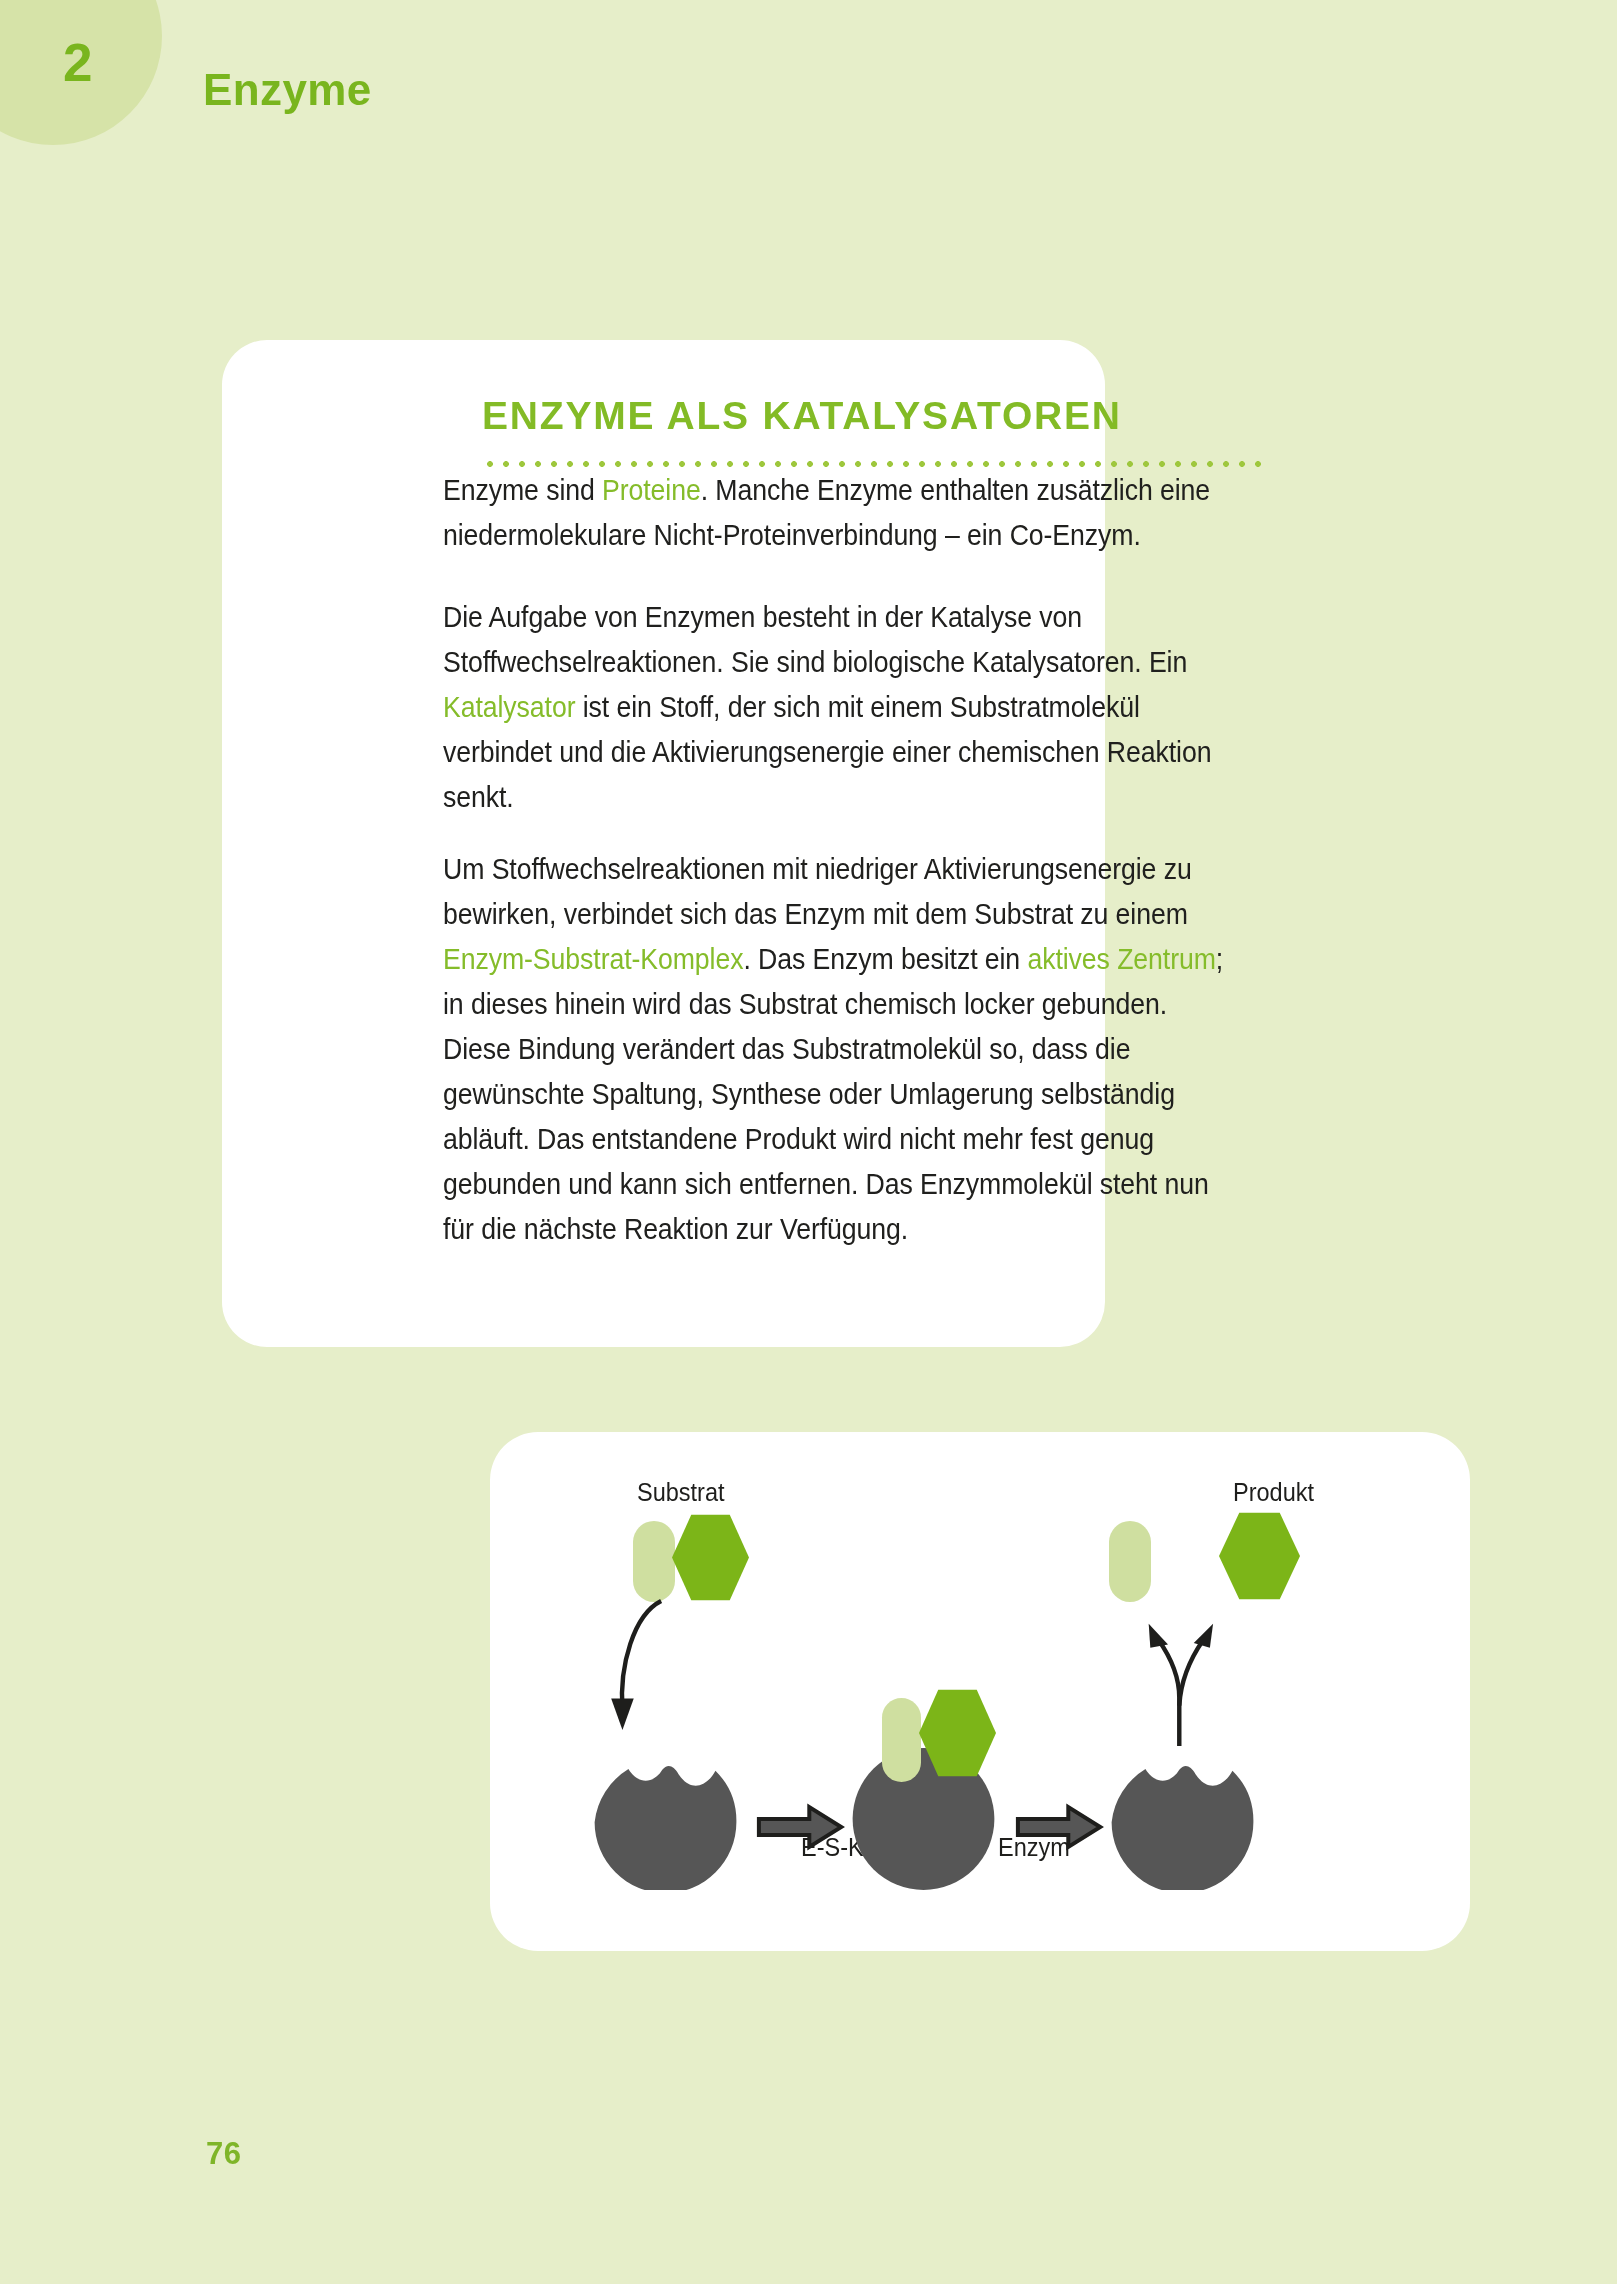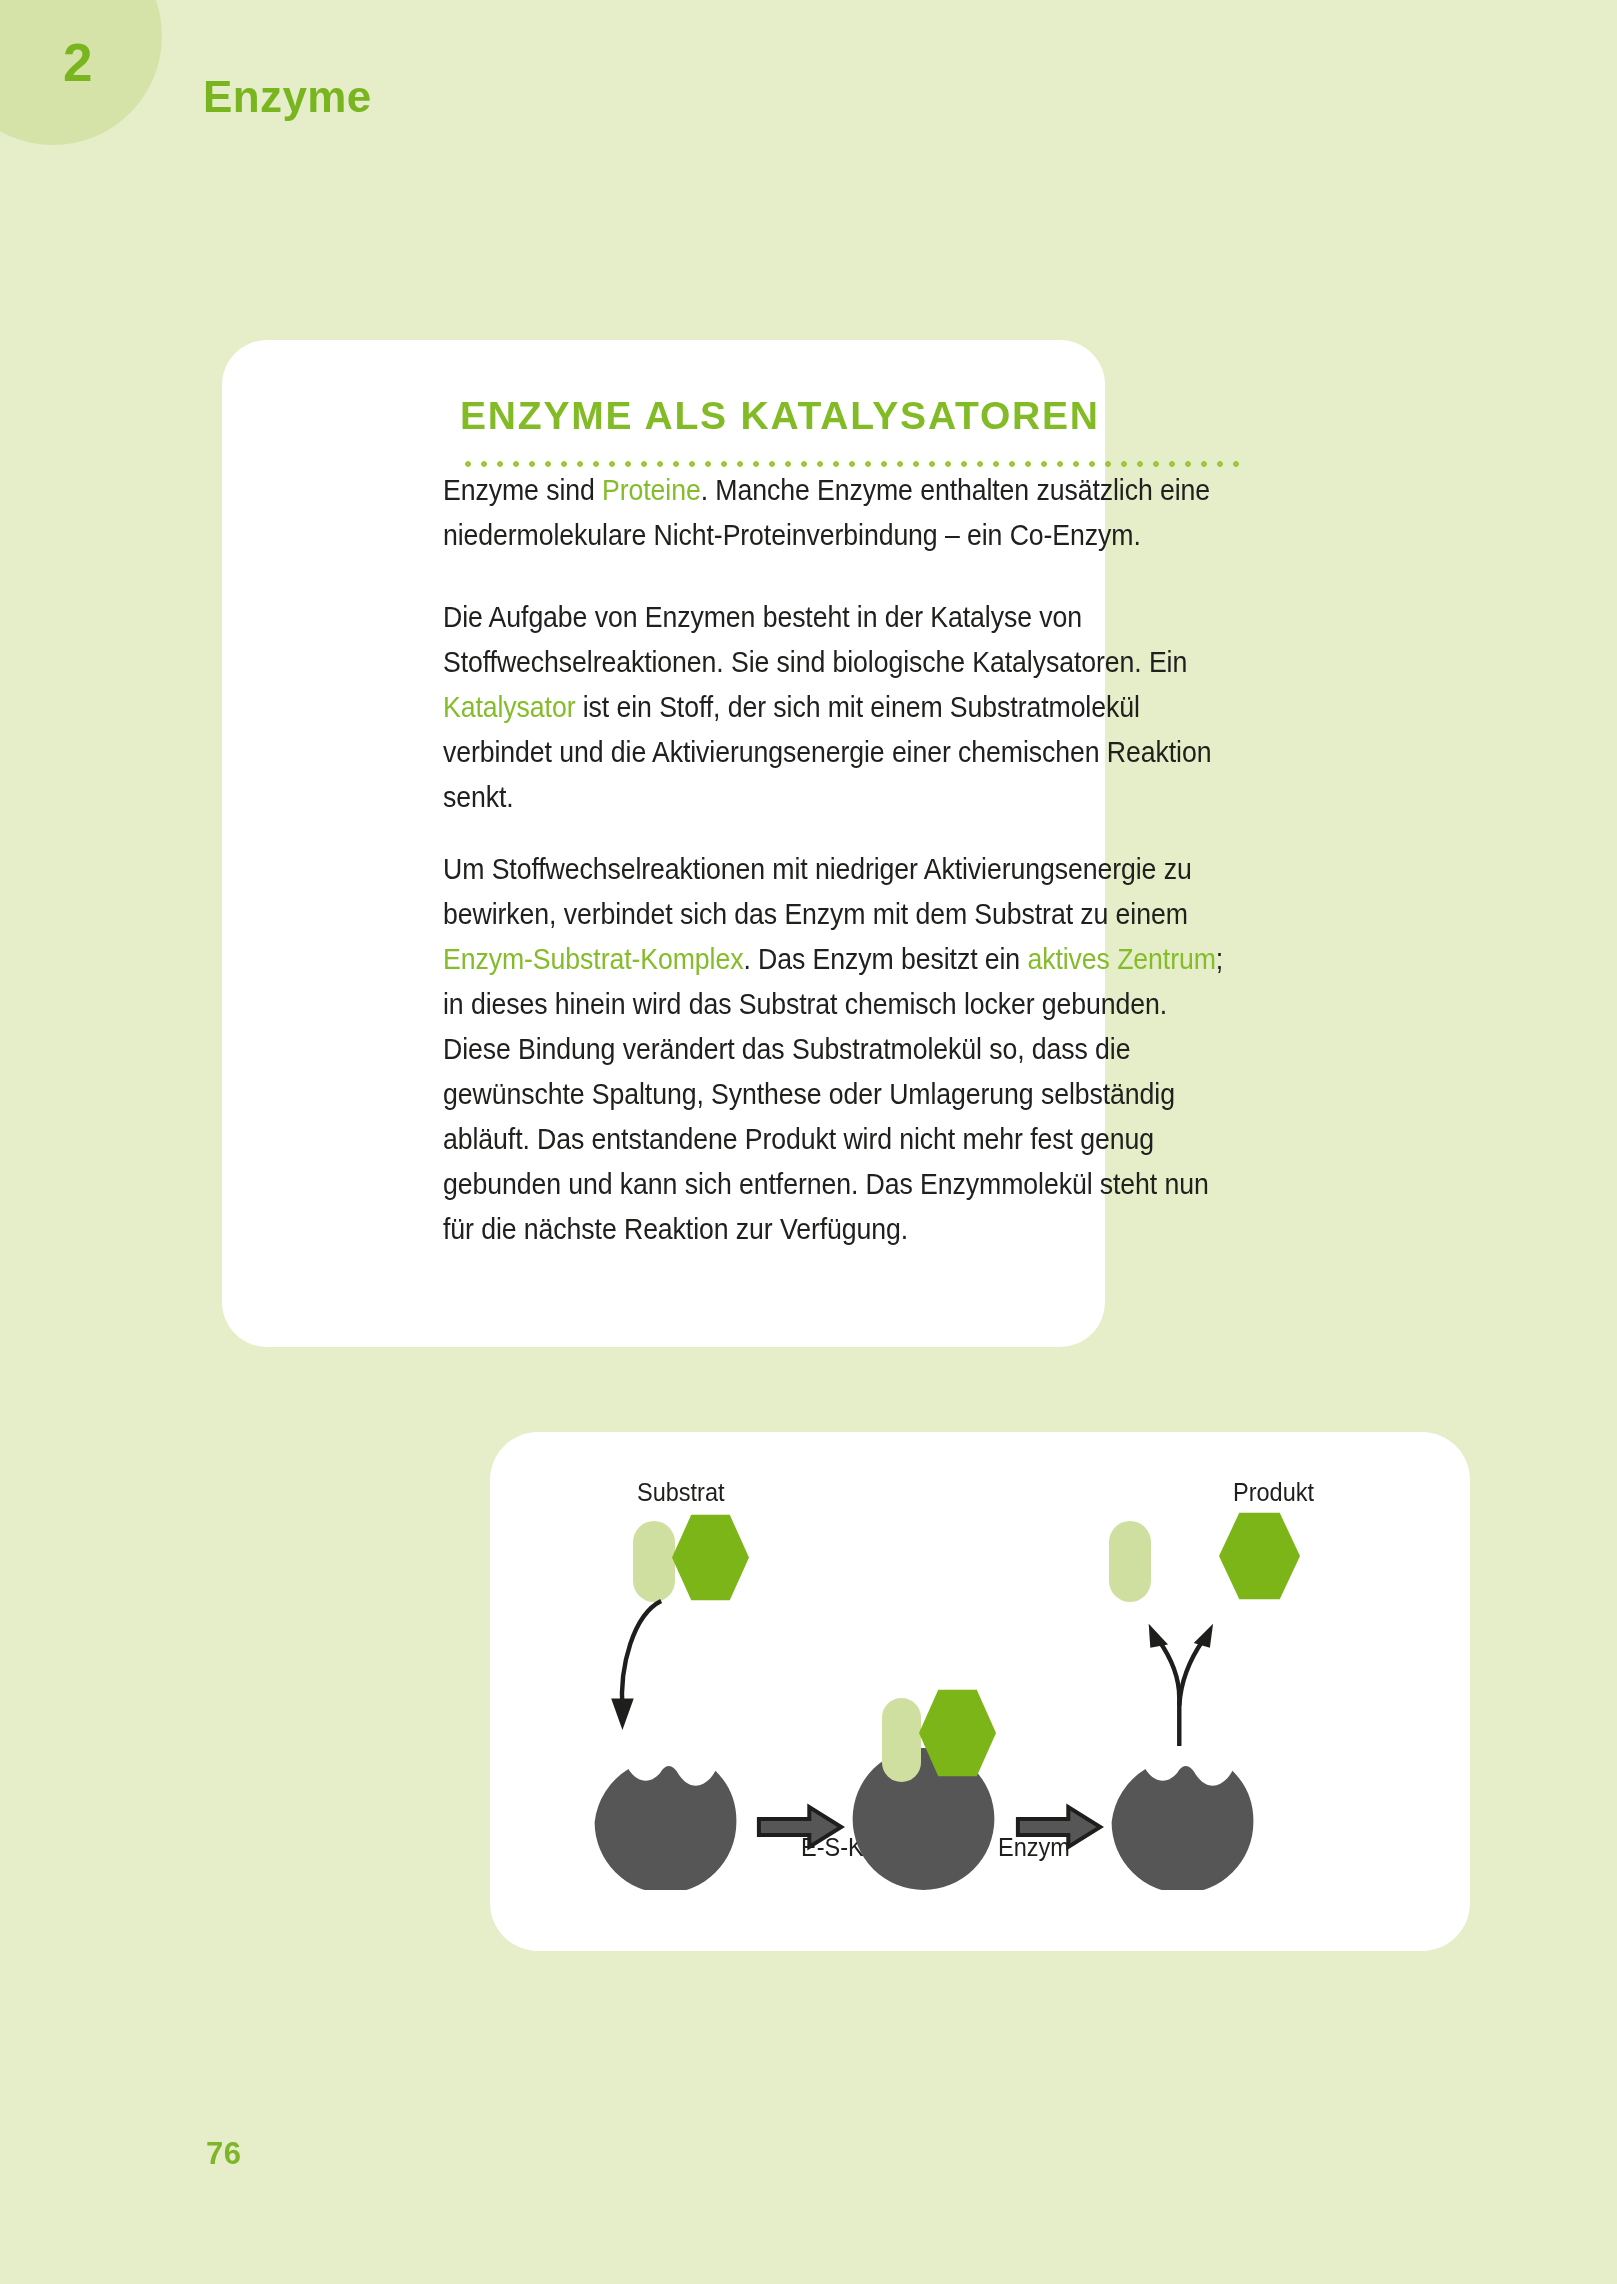--- a/index.html
+++ b/index.html
@@ -38,39 +38,39 @@
     top: 36px;
     font-size: 53px;
     font-weight: bold;
     color: #79b51e;
     letter-spacing: -0.8px;
     line-height: 1;
   }
   .chapter-title {
     position: absolute;
     left: 203px;
-    top: 75px;
+    top: 68px;
     font-size: 44px;
     font-weight: bold;
     color: #79b51e;
     letter-spacing: 0.4px;
     line-height: 1;
   }
 
   
   .text-card {
     position: absolute;
     left: 222px;
     top: 340px;
     width: 883px;
     height: 1007px;
     background: #ffffff;
     border-radius: 45px;
     box-sizing: border-box;
-    padding: 55px 69px 0 17px;
+    padding: 55px 69px 0 39px;
   }
   .card-inner {
     padding-left: 221px;
   }
 
   .section-title {
     font-size: 39px;
     font-weight: bold;
     color: #83bb26;
     letter-spacing: 1.8px;

